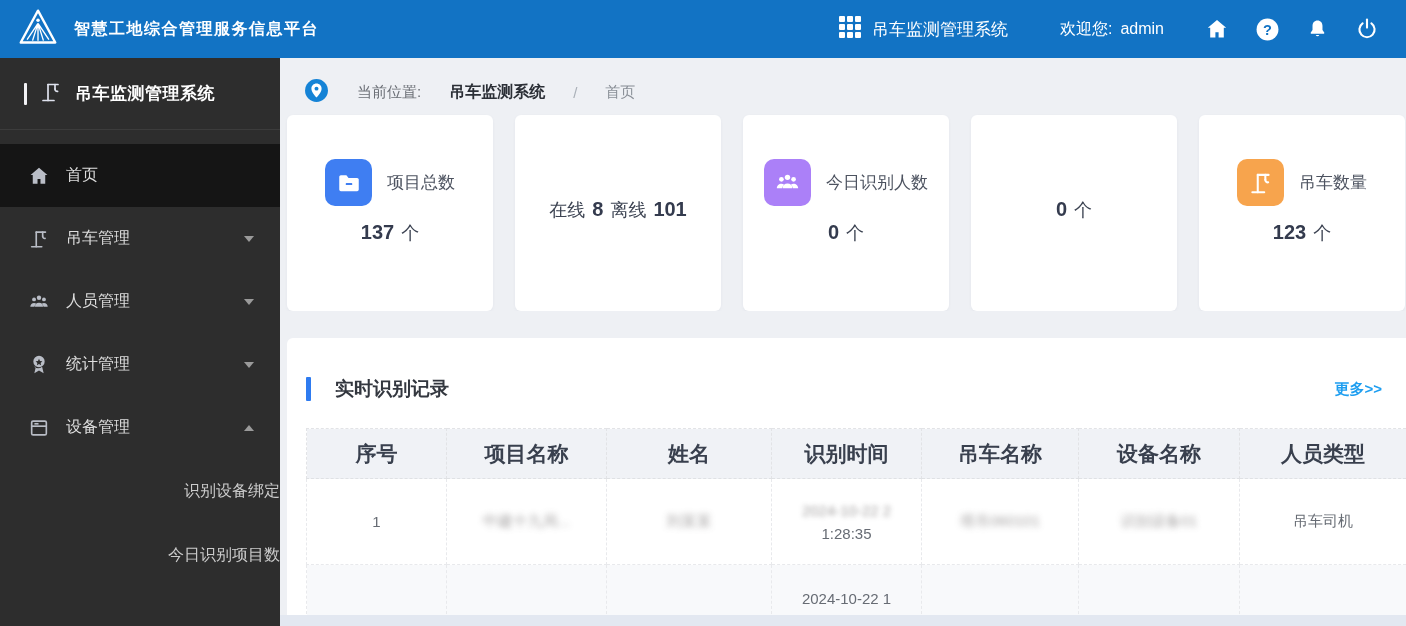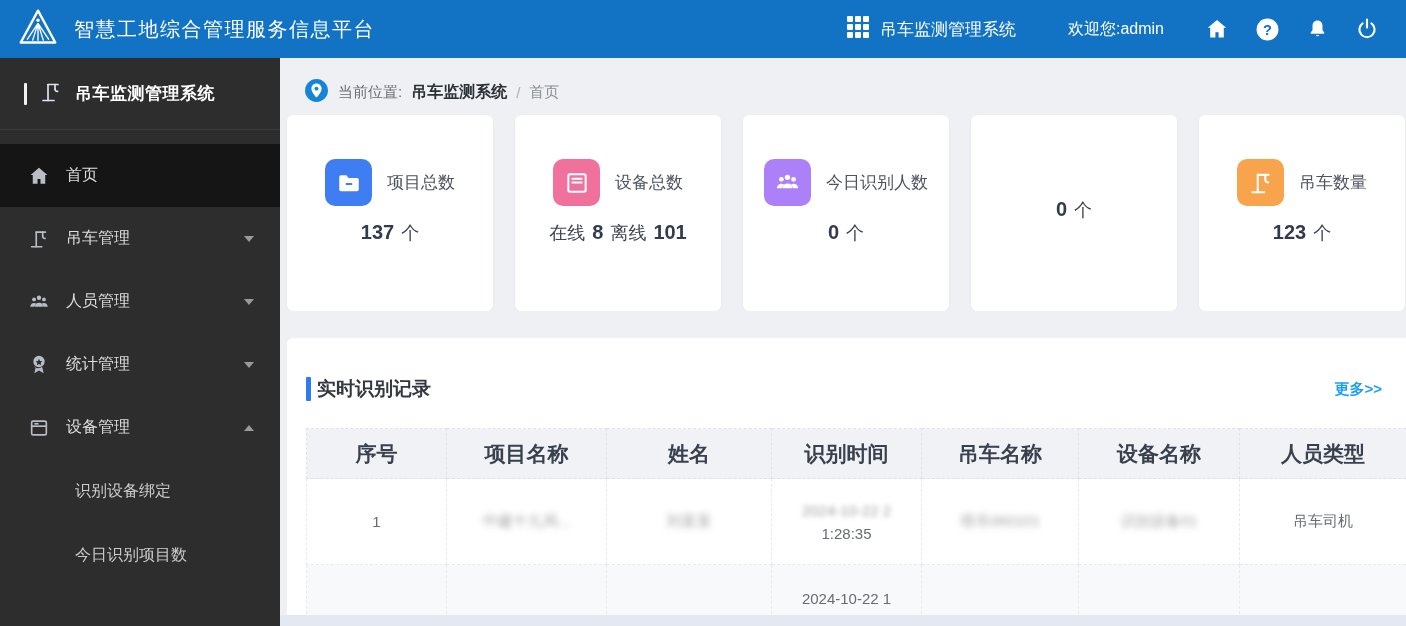--- a/index.html
+++ b/index.html
@@ -3,25 +3,25 @@
 <meta charset="utf-8">
 <style>
   * { margin:0; padding:0; box-sizing:border-box; }
   html,body { width:1406px; height:626px; overflow:hidden;
     font-family:"Liberation Sans","DejaVu Sans",sans-serif; background:#eef0f4; }
 
   
   .top-header { position:absolute; left:0; top:0; width:1406px; height:58px;
     background:#1273c4; display:flex; align-items:center; color:#fff; z-index:30; }
   .logo-wrap { display:flex; align-items:center; gap:16px; padding-left:18px; }
-  .platform-title { font-size:20px; font-weight:normal; letter-spacing:1.5px;text-align:right; }
+  .platform-title { font-size:16px; font-weight:bold; letter-spacing:1.5px;text-align:right; }
   .header-right { margin-left:auto; display:flex; align-items:center; gap:0; padding-right:14px; }
   .app-switcher { display:flex; align-items:center; gap:10px; cursor:pointer; margin-right:52px; }
   .app-switcher .label { font-size:17px; }
-  .welcome { font-size:16px; margin-right:28px; display:flex; align-items:center; }
+  .welcome { font-size:16px; margin-right:28px; display:flex; align-items:center; gap:8px; }
   .hdr-icon { width:50px; height:40px; display:flex; align-items:center; justify-content:center; cursor:pointer; }
   .hdr-icon svg { display:block; }
 
   
   .sidebar { position:absolute; left:0; top:58px; width:280px; height:568px;
     background:#2d2d2d; color:#e3e3e3; z-index:20; }
   .sidebar-title { display:flex; align-items:center; gap:12px; height:72px;
     padding-left:24px; border-bottom:1px solid #3c3c3c; }
   .sidebar-title .vbar { width:3px; height:22px; background:#f2f2f5; border-radius:1px; }
   .sidebar-title .txt { font-size:17px; font-weight:bold; color:#fff; letter-spacing:.5px; }
@@ -29,25 +29,25 @@
   .menu-item { height:63px; display:flex; align-items:center; gap:16px;
     padding:0 26px 0 28px; font-size:16px; color:#dedede; cursor:pointer; }
   .menu-item.active { background:#151515; }
   .menu-item .mi-icon { width:22px; height:22px; color:#b9bdc6; flex:none; }
   .menu-item .arrow { margin-left:auto; width:0; height:0; border-left:5px solid transparent;
     border-right:5px solid transparent; }
   .arrow.down { border-top:6px solid #9a9a9a; }
   .arrow.up { border-bottom:6px solid #9a9a9a; }
   .submenu { list-style:none; }
   .submenu-item { height:64px; display:flex; align-items:center; padding-left:75px;
-    font-size:16px; color:#cbcbcb; cursor:pointer; }
+    font-size:16px; color:#cbcbcb; cursor:pointer;justify-content:flex-end; }
 
   
   .main { position:absolute; left:280px; top:58px; width:1126px; height:568px; background:#eef0f4; }
-  .breadcrumb { display:flex; align-items:center; gap:9px; padding:20px 0 0 24px; height:48px;
+  .breadcrumb { display:flex; align-items:center; gap:28px; padding:20px 0 0 24px; height:48px;
     font-size:15px; color:#6b6f76; }
   .breadcrumb .root { color:#2b2f36; font-weight:bold; font-size:16px; }
   .breadcrumb .sep { color:#aab0b8; }
   .breadcrumb .current { color:#8a8f97; }
 
   .cards-row { display:flex; gap:22px; padding:9px 0 0 7px; overflow:hidden; }
   .stat-card { flex:none; width:206px; height:196px; background:#fff; border-radius:6px;
     box-shadow:0 1px 3px rgba(60,80,120,.06); display:flex; flex-direction:column;
     align-items:center; justify-content:center; padding-bottom:22px; }
   .card-top { display:flex; align-items:center; gap:15px; }
@@ -56,21 +56,21 @@
   .card-icon.blue { background:#3f7ef2; } .card-icon.pink { background:#f0719c; }
   .card-icon.purple { background:#ab80f8; } .card-icon.orange { background:#f7a44d; }
   .card-label { font-size:17px; color:#4d5360; }
   .card-value { margin-top:15px; font-size:19px; color:#343b4e; display:flex; gap:7px; align-items:baseline; }
   .card-value .num { font-weight:bold; font-size:20px; }
   .card-value .lbl { font-weight:normal; font-size:18px; color:#3c4352; }
 
   .panel { margin:27px 0 0 7px; width:1119px; min-height:300px; background:#fff;
     border-radius:6px 0 0 0; }
   .panel-head { display:flex; align-items:center; padding:38px 24px 26px 19px; }
-  .sec-title { display:flex; align-items:center; gap:6px; font-size:19px; font-weight:bold; color:#33373f; }
+  .sec-title { display:flex; align-items:center; gap:24px; font-size:19px; font-weight:bold; color:#33373f; }
   .sec-title .bar { width:5px; height:24px; background:#2e7bf0; border-radius:1px; }
   .more-link { margin-left:auto; font-size:15px; font-weight:bold; color:#1e9ef0;
     text-decoration:none; cursor:pointer; }
 
   table.rec { border-collapse:collapse; table-layout:fixed; margin-left:19px;
     width:1100px; font-size:15px; }
   .rec th { height:50px; background:#f0f2f6; font-size:21px; font-weight:bold; color:#39404e;
     border:1px dashed #e2e3e6; border-bottom:1px dashed #dfe1e4; text-align:center; }
   .rec td { height:86px; text-align:center; color:#676c74; border:1px dashed #e8e9ec; background:#fff;
     vertical-align:middle; }
@@ -252,29 +252,20 @@
         </span>
         <span class="card-label">项目总数</span>
       </div>
       <div class="card-value">
         <span class="num">137</span>
         <span class="lbl">个</span>
       </div>
     </div>
 
     <div class="stat-card">
-      <div class="card-top">
-        <span class="card-icon pink">
-          <svg width="26" height="26" viewBox="0 0 24 24" fill="none" stroke="#fff" stroke-width="1.9">
-            <rect x="4" y="4" width="16" height="16" rx="1.6"></rect>
-              <path d="M7 8h10M7 11.5h10"></path>
-          </svg>
-        </span>
-        <span class="card-label">设备总数</span>
-      </div>
       <div class="card-value">
         <span class="lbl">在线</span>
         <span class="num">8</span>
         <span class="lbl">离线</span>
         <span class="num">101</span>
       </div>
     </div>
 
     <div class="stat-card">
       <div class="card-top">

